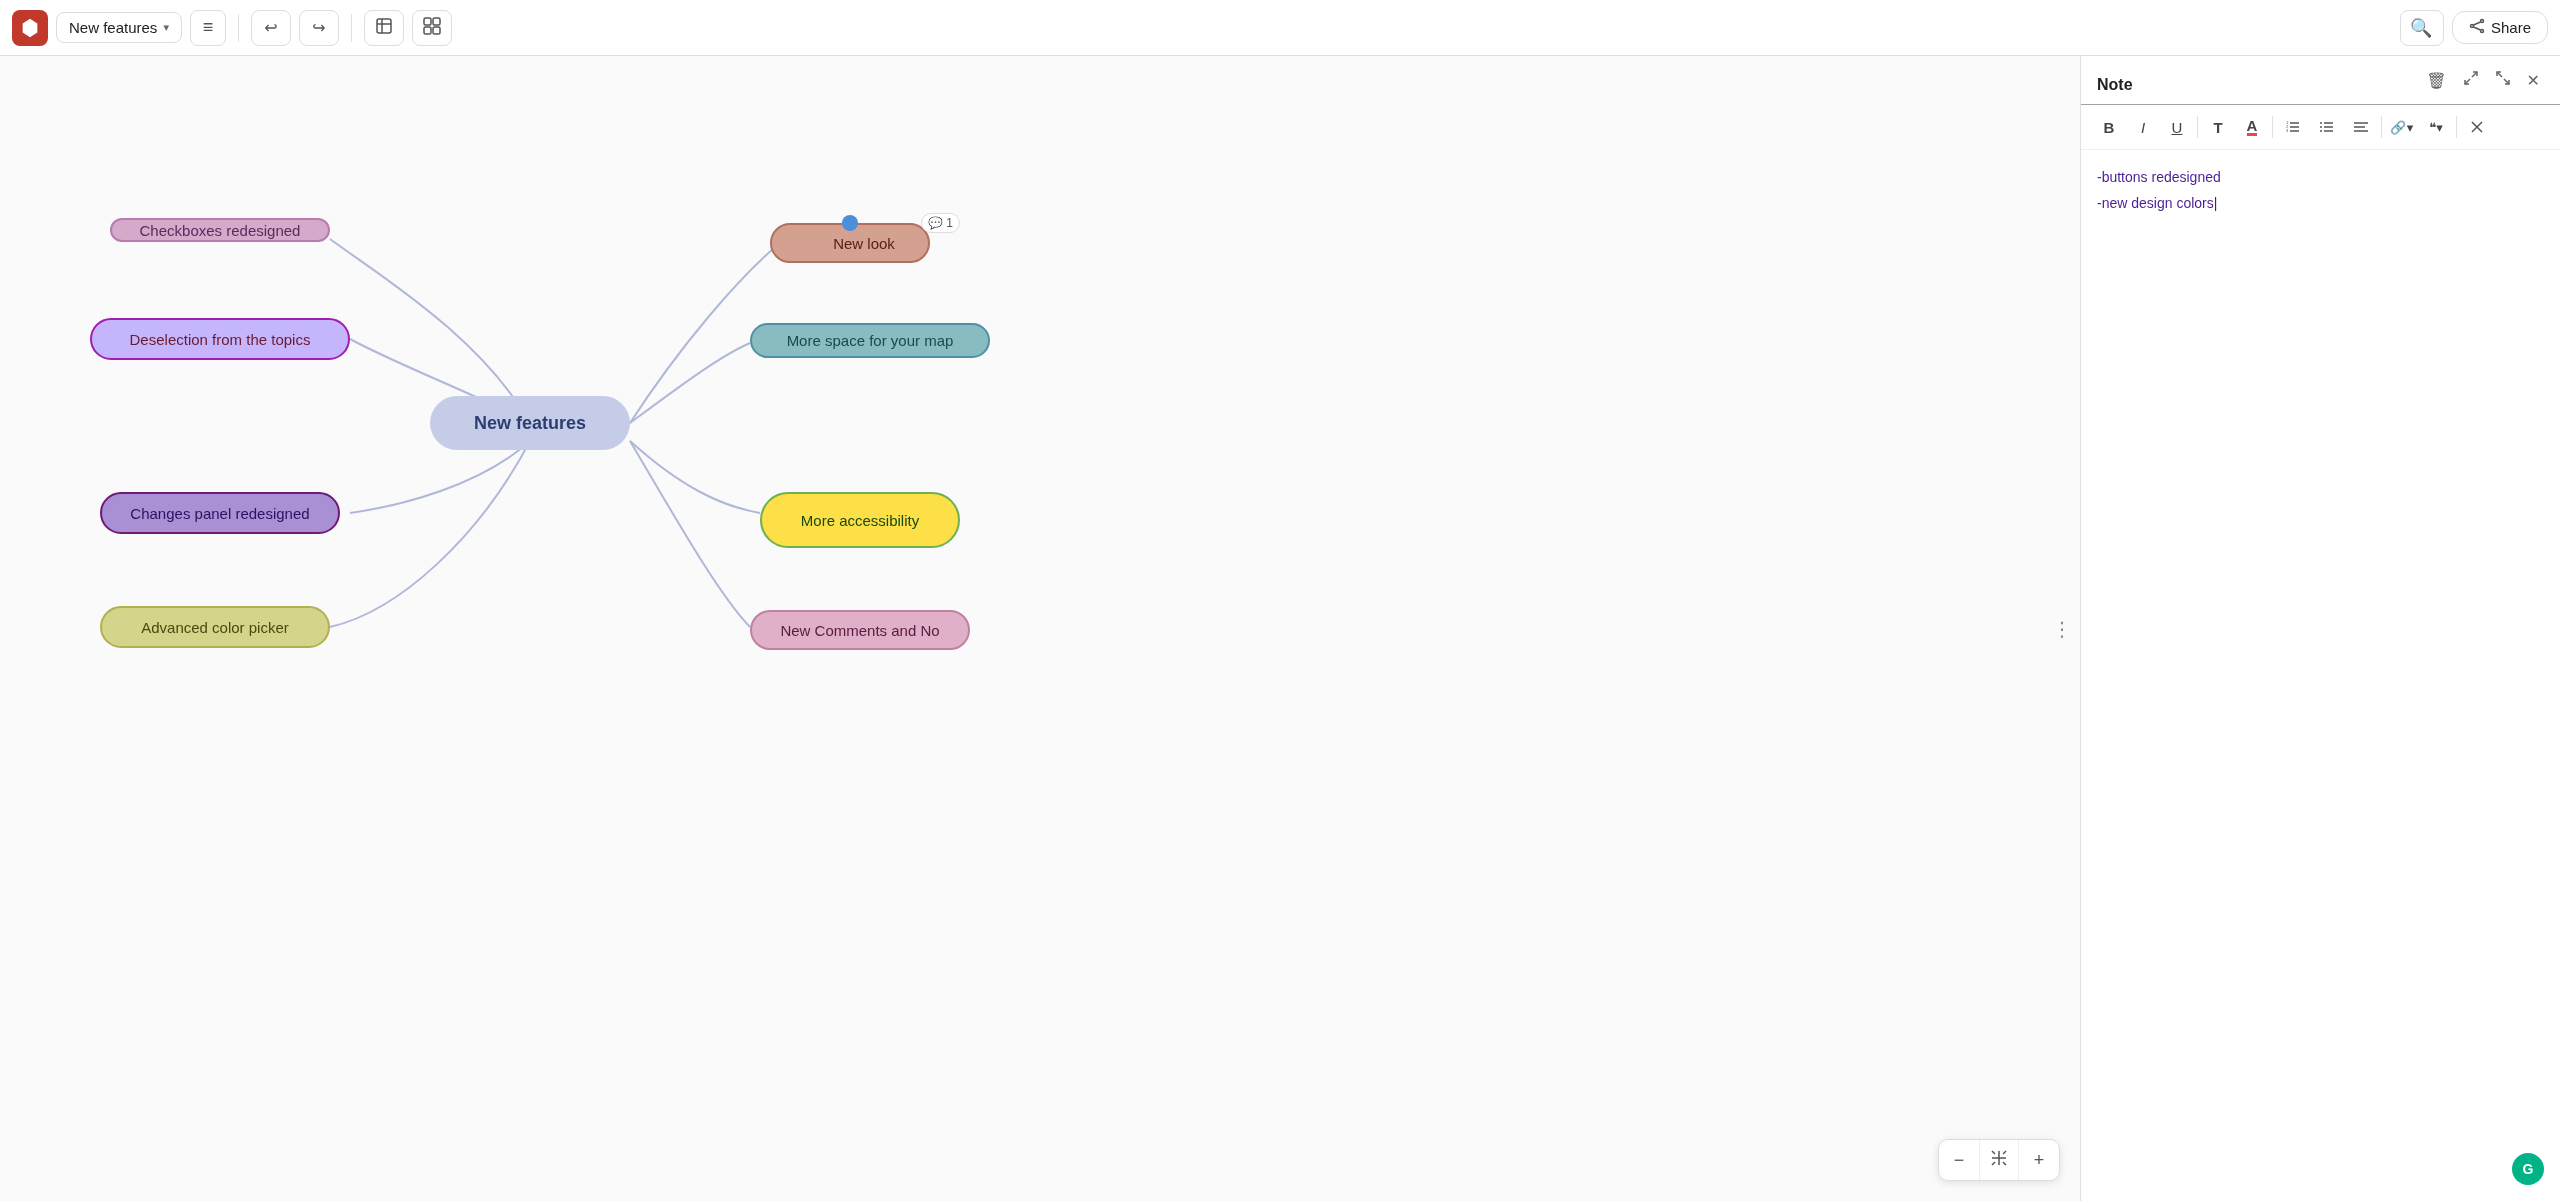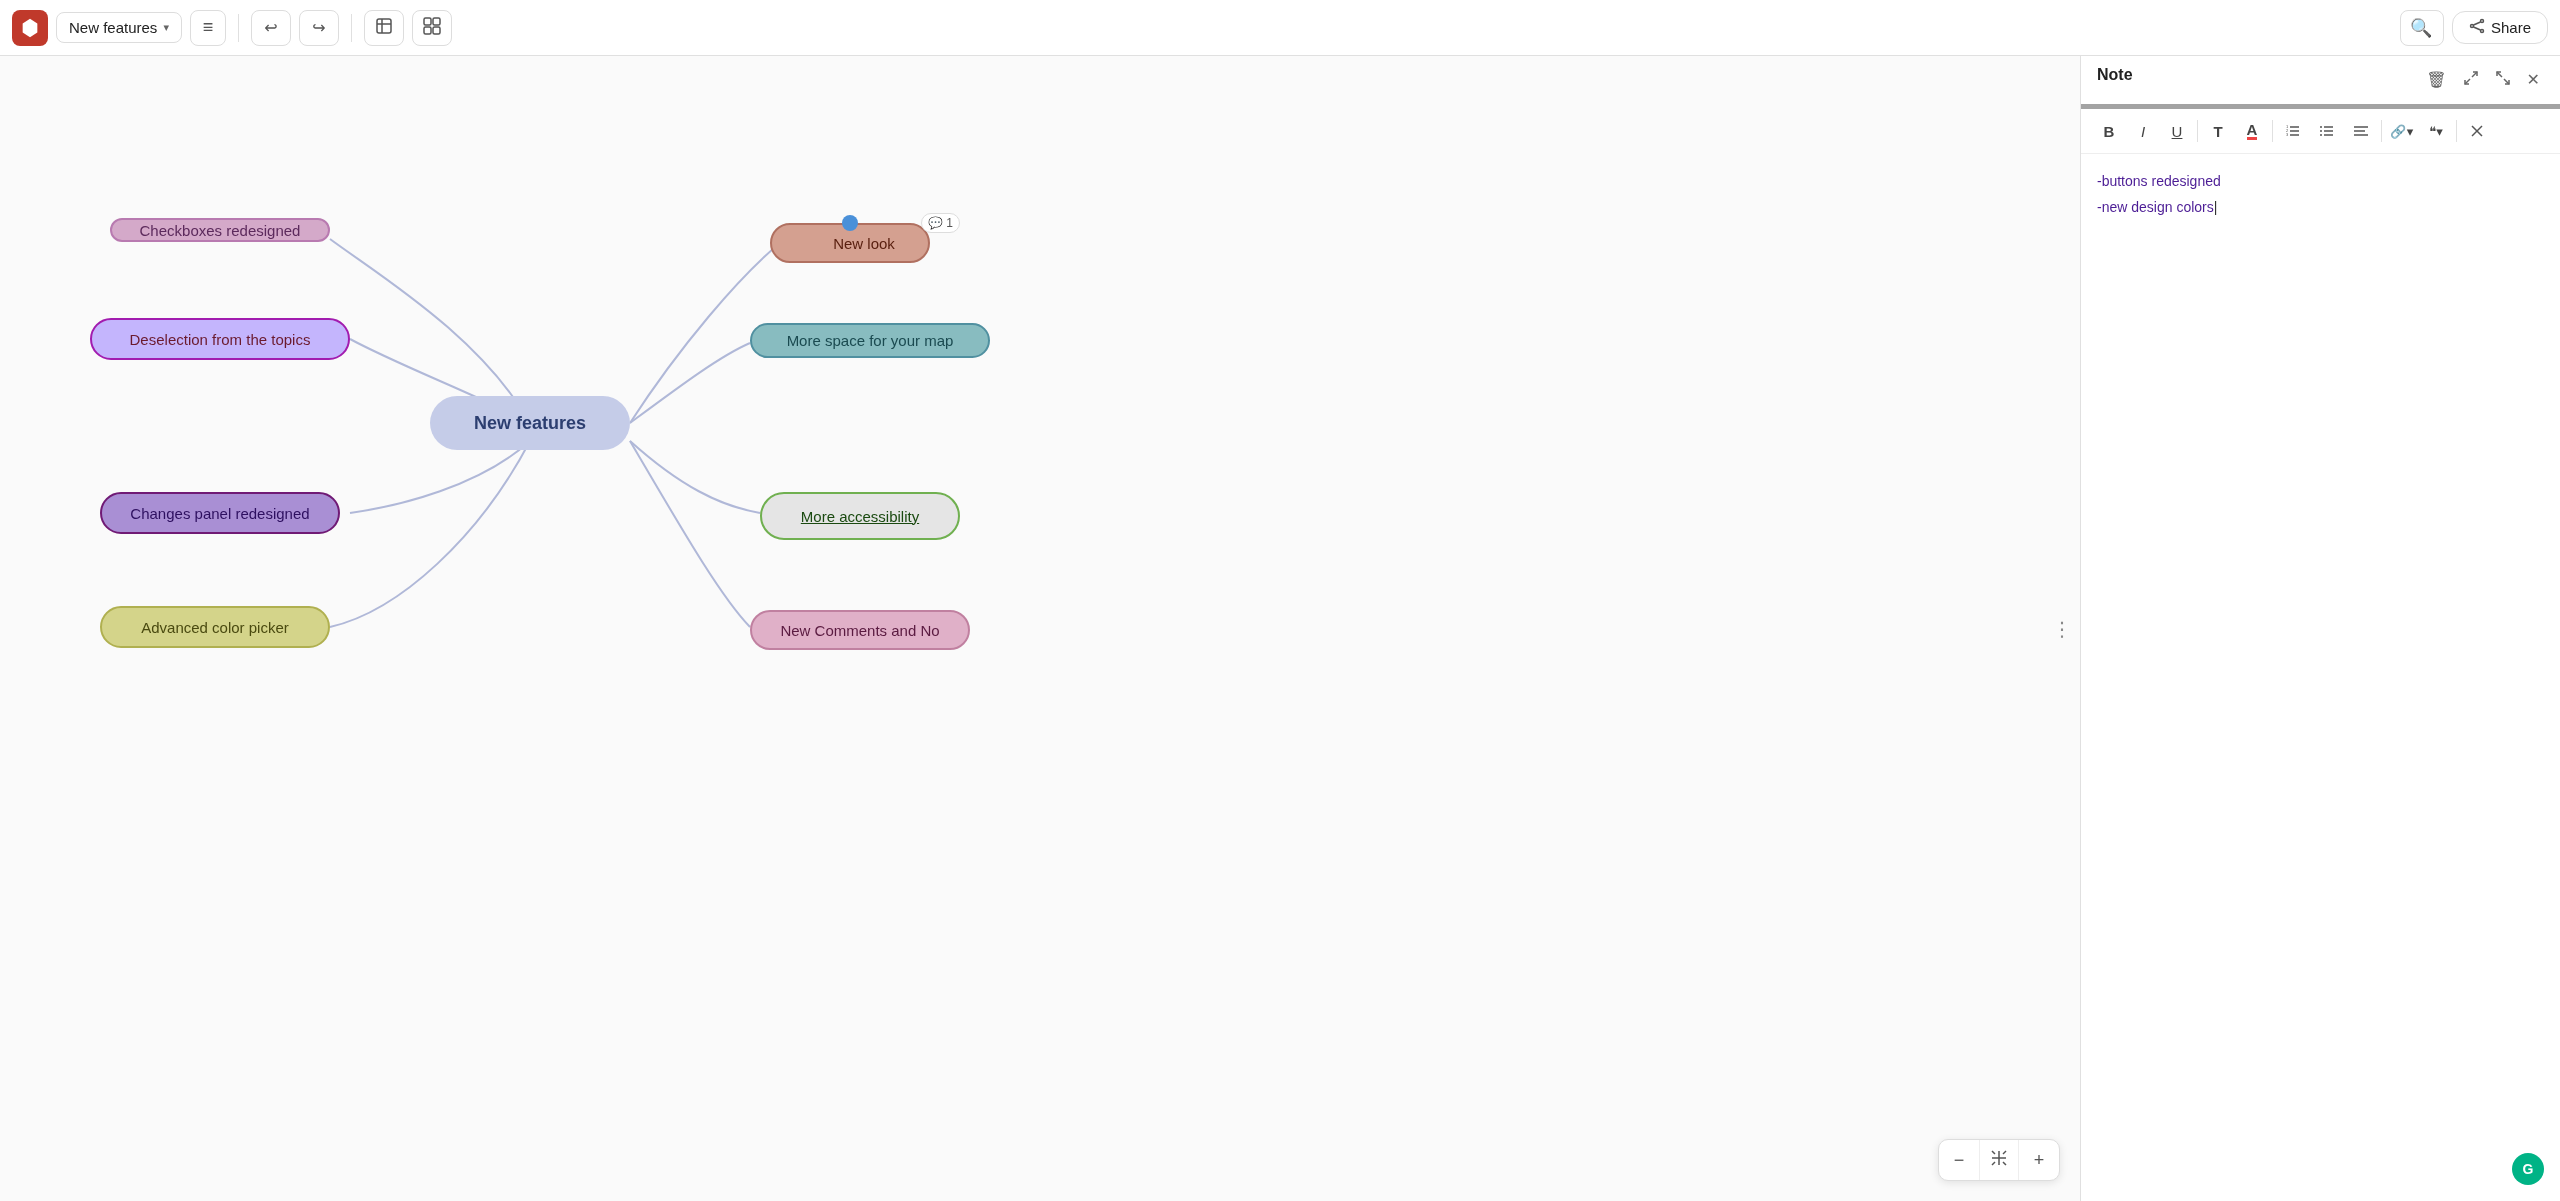--- a/index.html
+++ b/index.html
@@ -93,23 +93,23 @@
       background: #d4d48a; color: #4a4a10; border: 2px solid #b0b050;
       width: 230px; height: 42px;
       left: 100px; top: 550px;
     }
     .node-morespace {
       background: #88bcc0; color: #1a4a50; border: 2px solid #5090a0;
       width: 240px; height: 35px;
       left: 750px; top: 267px;
     }
     .node-accessibility {
-      background: #e5e5e5; color: #1a4a10; border: 2px solid #70b050;
-      width: 200px; height: 48px;
-      left: 760px; top: 436px; text-decoration: underline;
+      background: #fde047; color: #1a4a10; border: 2px solid #70b050;
+      width: 200px; height: 56px;
+      left: 760px; top: 436px;
     }
     .node-comments {
       background: #e0b0c8; color: #5a1a40; border: 2px solid #c080a0;
       width: 220px; height: 40px;
       left: 750px; top: 554px;
     }
 
     
     .comment-badge {
       position: absolute; top: -10px; right: -30px;
@@ -157,22 +157,22 @@
       color: #888; transform: translateY(-50%);
     }
 
     
     .note-panel {
       width: 480px; flex-shrink: 0;
       background: #fff; border-left: 1px solid #e0e0e0;
       display: flex; flex-direction: column;
     }
     .note-header {
-      display: flex; align-items: flex-start; padding: 10px 16px;
-      border-bottom: 5px solid #a3a3a3; gap: 8px;
+      display: flex; align-items: flex-end; padding: 10px 16px;
+      border-bottom: 1px solid #a3a3a3; gap: 8px;
     }
     .note-title {
       font-size: 16px; font-weight: 600; color: #222; flex: 1;
     }
     .note-trash-btn, .note-close-btn, .note-expand-btn, .note-shrink-btn {
       background: none; border: none; cursor: pointer;
       font-size: 16px; color: #666; padding: 4px;
     }
     .note-toolbar {
       display: flex; align-items: center; gap: 2px;

